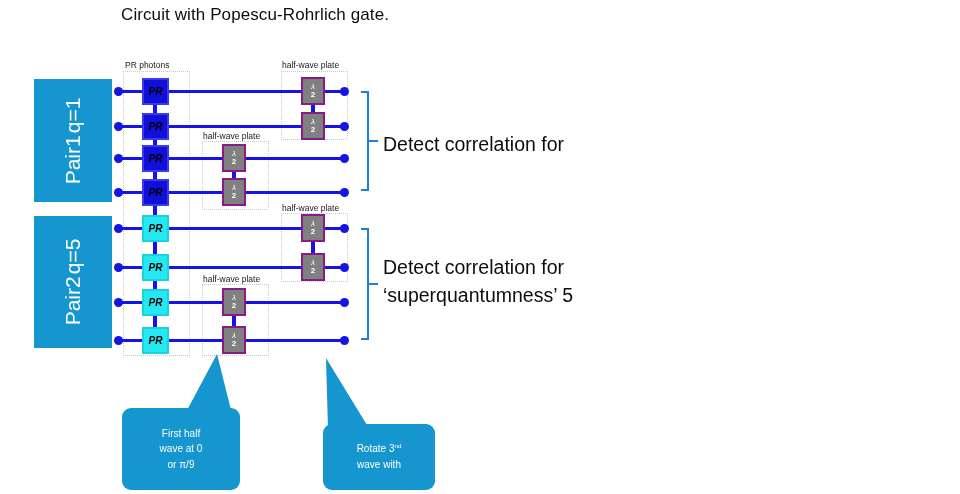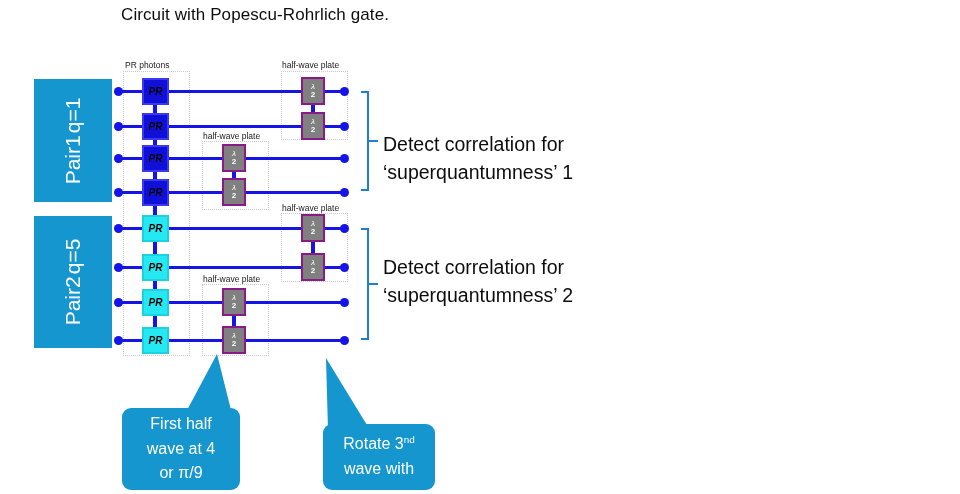--- a/index.html
+++ b/index.html
@@ -78,21 +78,21 @@
     position:absolute;font-size:19.5px;color:#0d0d0d;line-height:1.42;
     white-space:nowrap;
   }
 
   
   .callout{position:absolute;}
   .callout .bubble{
     position:absolute;background:#1596CE;border-radius:9px;
     color:#ffffff;text-align:center;
     display:flex;flex-direction:column;align-items:center;justify-content:center;
-    font-size:16px;line-height:1.55;
+    font-size:10px;line-height:1.55;
   }
   .callout svg{position:absolute;left:0;top:0;overflow:visible;}
   sup{font-size:.62em;vertical-align:super;margin-top:44px;}
 </style>
 </head>
 <body>
 
 <div id="stage">
 
   <div class="slide-title">Circuit with Popescu-Rohrlich gate.</div>
@@ -233,34 +233,33 @@
   </div>
   <div class="bracket" style="left:345px;top:228px;width:20px;height:112px;">
     <div class="hbar" style="left:0;top:0;"></div>
     <div class="vbar"></div>
     <div class="hbar" style="left:0;bottom:0;"></div>
     <div class="stub" style="top:55px;"></div>
   </div>
 
   <div class="annot" style="left:367px;top:131px;">
     <div>Detect correlation for</div>
-    <div>‘superquantumness’ 1</div>
   </div>
   <div class="annot" style="left:367px;top:254px;">
     <div>Detect correlation for</div>
-    <div>‘superquantumness’ 2</div>
+    <div>‘superquantumness’ 5</div>
   </div>
 
   <div class="callout" style="left:106px;top:352px;width:120px;height:142px;">
     <svg width="120" height="142" viewBox="0 0 120 142">
       <path d="M 95 2 L 63 62 L 110 62 Z" fill="#1596CE"></path>
     </svg>
     <div class="bubble" style="left:0;top:56px;width:118px;height:82px;">
       <div>First half</div>
-      <div>wave at 4</div>
+      <div>wave at 0</div>
       <div>or π/9</div>
     </div>
   </div>
 
   <div class="callout" style="left:292px;top:352px;width:130px;height:142px;">
     <svg width="130" height="142" viewBox="0 0 130 142">
       <path d="M 18 6 L 62 78 L 20 78 Z" fill="#1596CE"></path>
     </svg>
     <div class="bubble" style="left:15px;top:72px;width:112px;height:66px;">
       <div>

